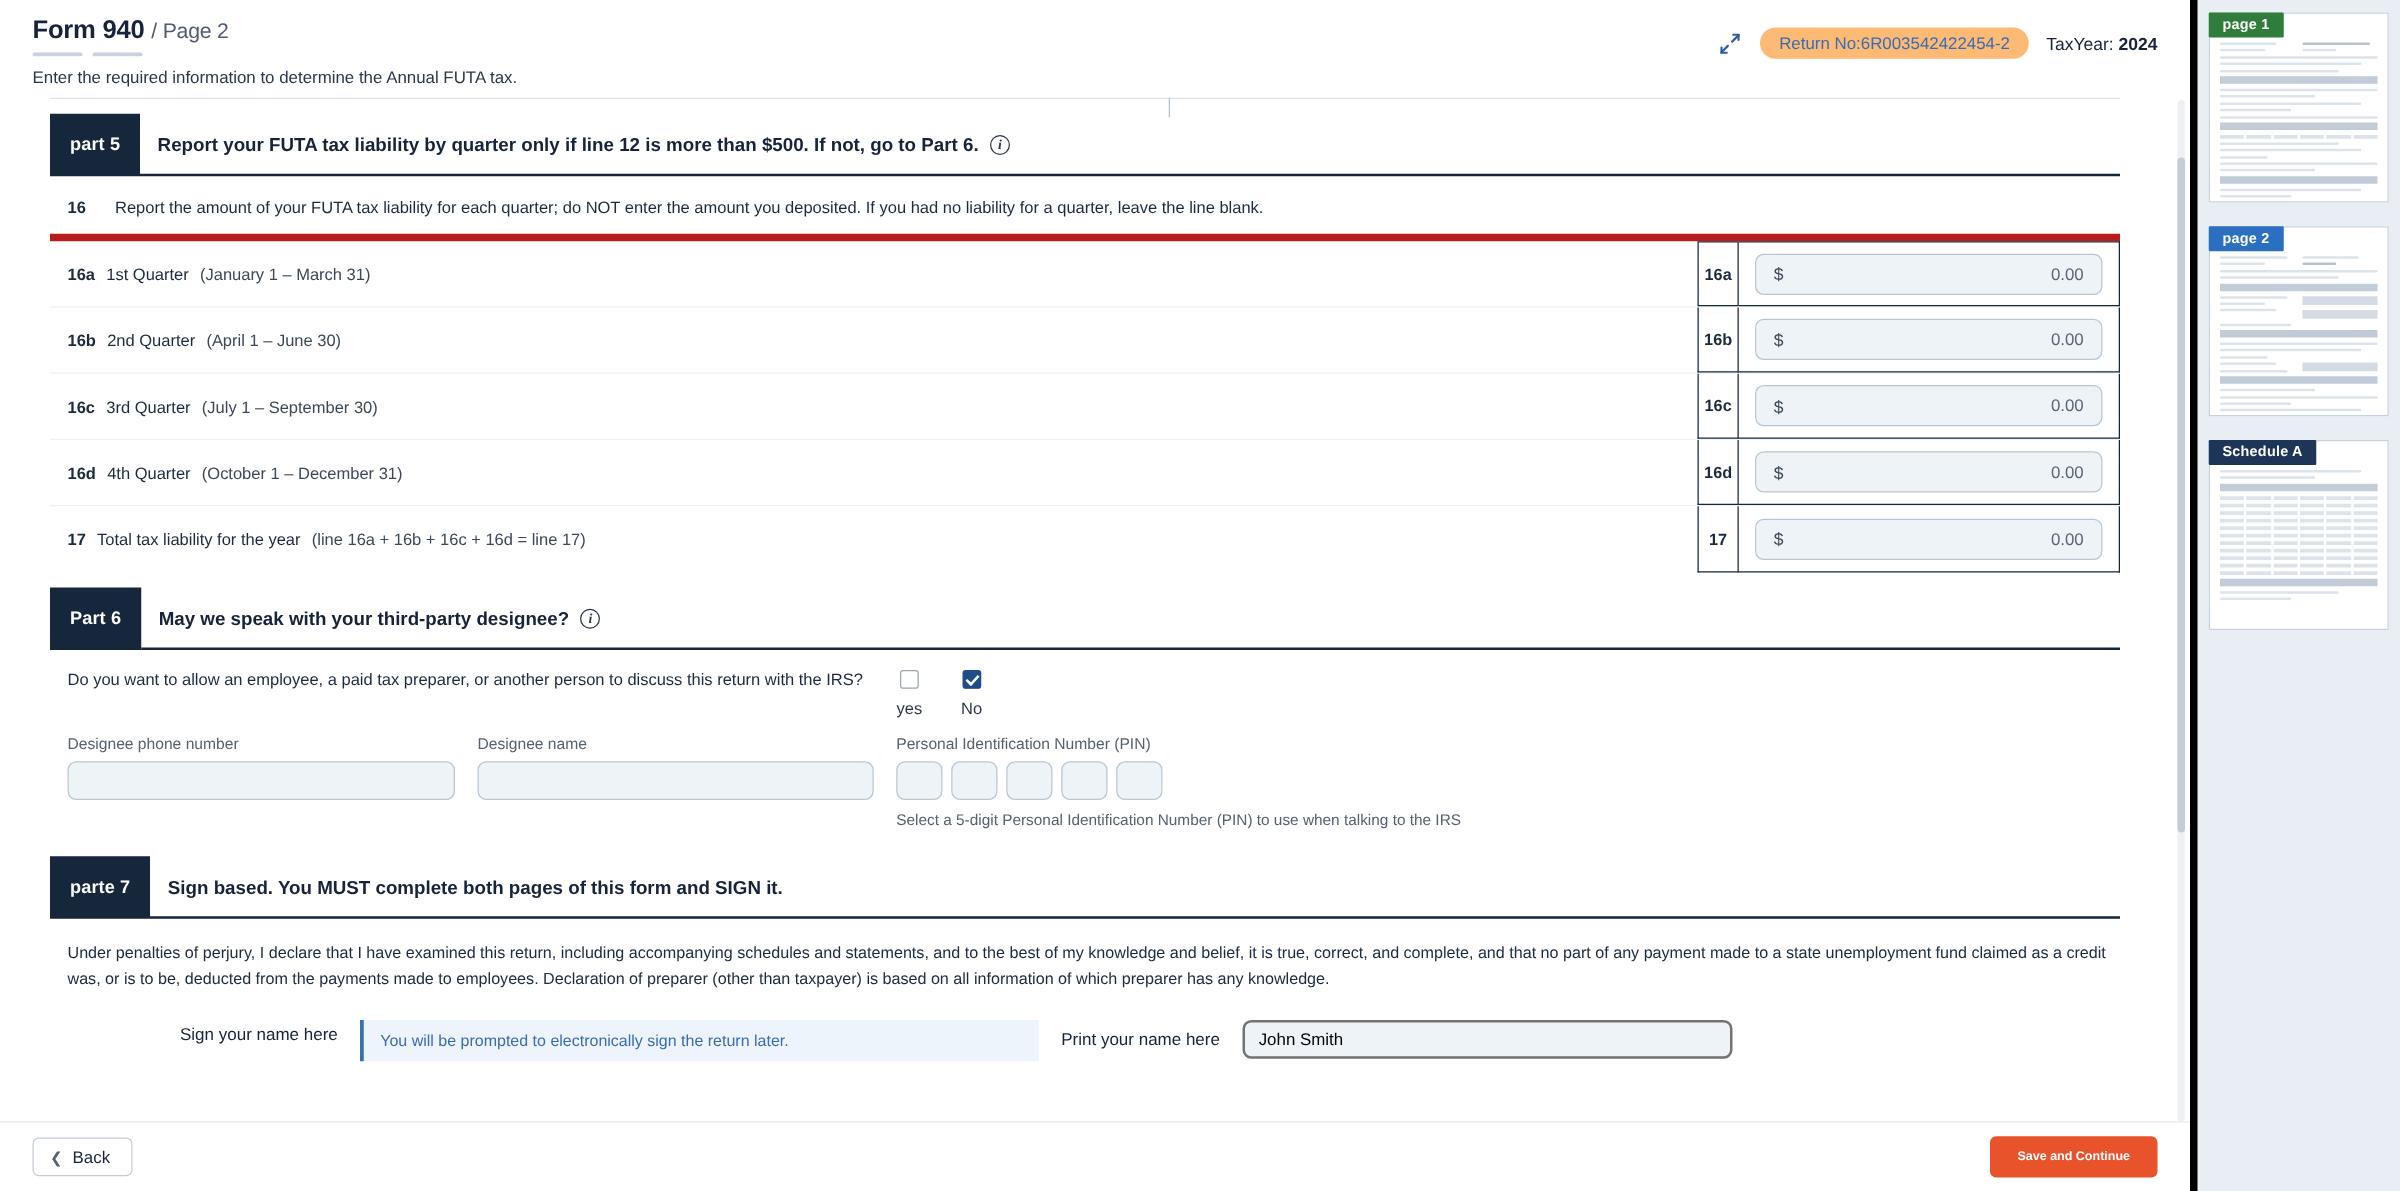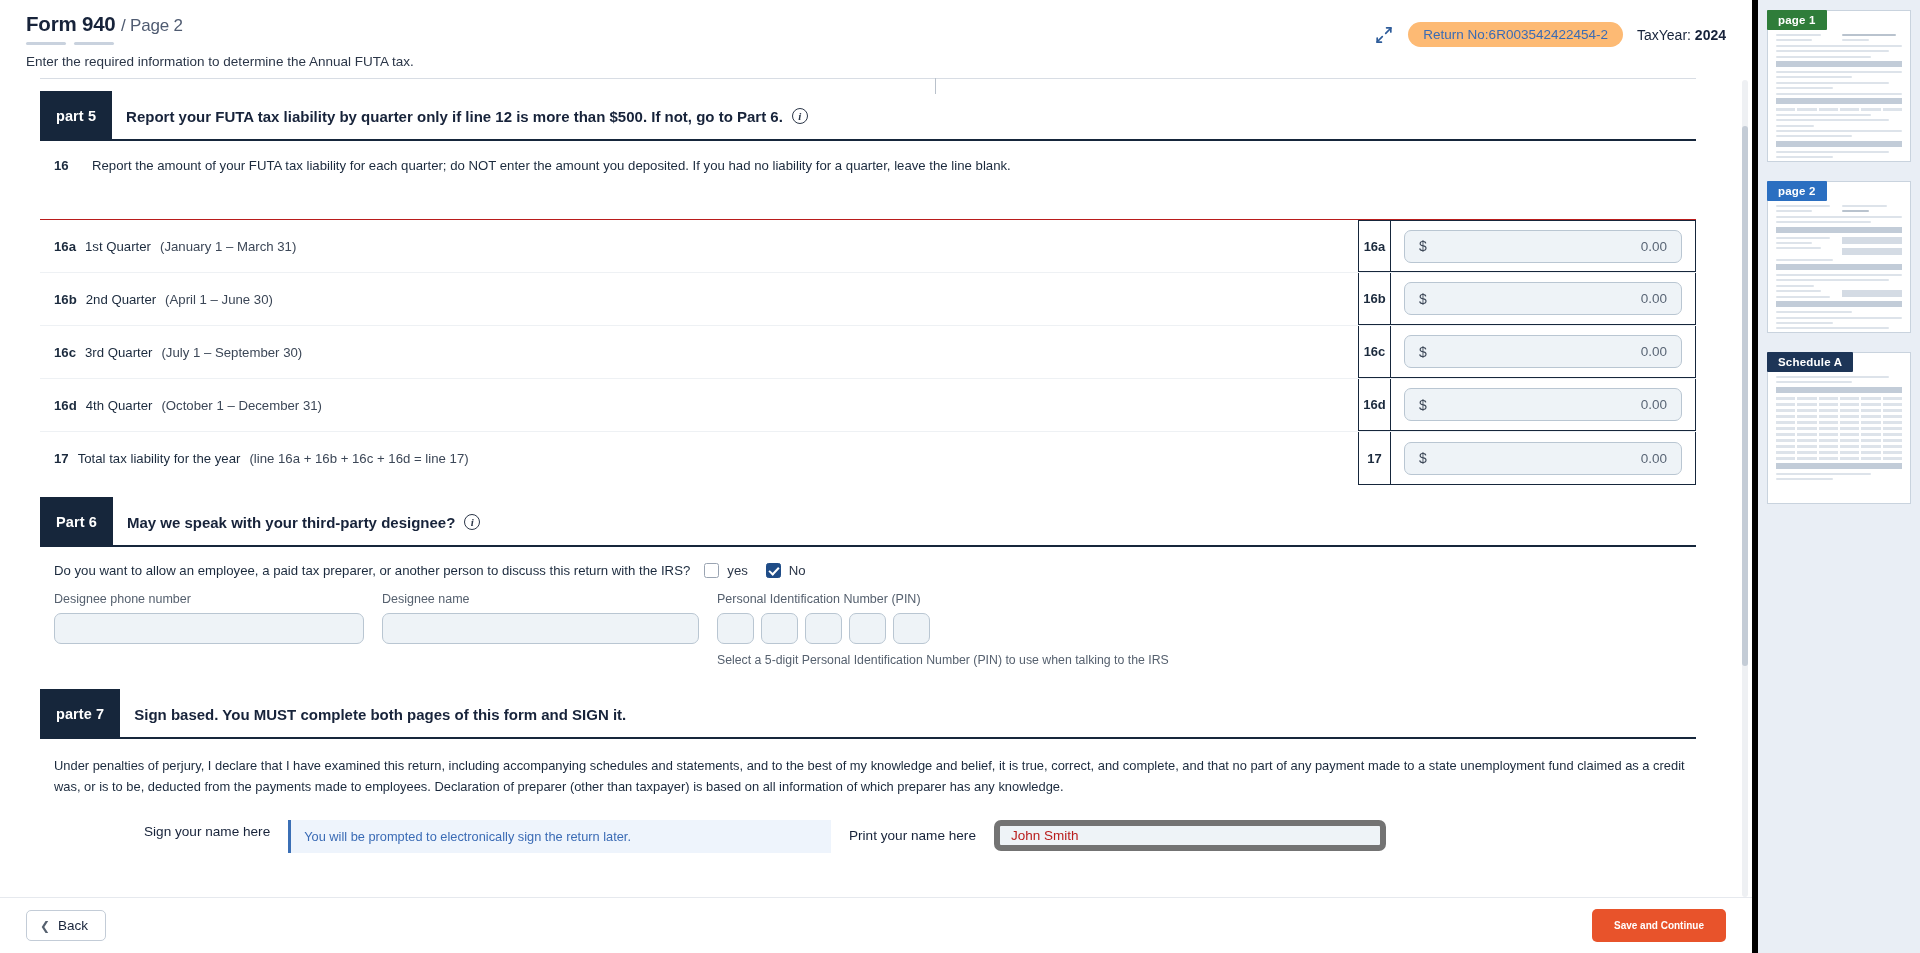--- a/index.html
+++ b/index.html
@@ -75,21 +75,21 @@
     font-size: 11px; font-weight: 700; font-style: italic;
     font-family: "Liberation Serif", serif; color: #2b3648; cursor: pointer;
     flex: 0 0 auto;
   }
 
   
   .line-intro { display: flex; gap: 20px; padding: 17px 0 14px 14px; font-size: 13.2px; color: #1b2a3d; }
   .line-intro .num { font-weight: 700; width: 18px; flex: 0 0 auto; }
 
   
-  .qtable { border-top: 1px solid #b91c1c; margin-top: 32px; }
+  .qtable { border-top: 6px solid #b91c1c; }
   .qrow { display: flex; align-items: stretch; border-bottom: 1px solid #eef1f4; min-height: 53px; }
   .qrow:last-child { border-bottom: none; }
   .qrow .label {
     flex: 1; display: flex; align-items: center; gap: 9px;
     padding-left: 14px; font-size: 13.2px;
   }
   .qrow .label .code { font-weight: 700; }
   .qrow .label .paren { color: #3c4757; }
   .qrow .cell-code {
     width: 33px; flex: 0 0 33px; display: flex; align-items: center; justify-content: center;
@@ -106,23 +106,23 @@
     display: flex; align-items: center; justify-content: space-between;
     padding: 0 14px; font-size: 13.5px; color: #3c4757; cursor: text;
   }
   .money-box .dollar { font-size: 14px; color: #3c4757; }
   .money-box .val { color: #5a6676; }
   .qrow.first .cell-code, .qrow.first .cell-input { border-top: 1.5px solid #16263b; }
   .qrow .cell-code, .qrow .cell-input { border-bottom: 1.5px solid #16263b; }
 
   
   .p6body { padding: 16px 0 10px 14px; }
-  .p6q { display: flex; align-items: flex-start; gap: 0; font-size: 13.2px; }
+  .p6q { display: flex; align-items: flex-start; gap: 13px; font-size: 13.2px; }
   .p6q .qtext { margin-right: 14px; }
-  .cbox-grp { display: flex; align-items: center; gap: 8px; margin-right: 18px; cursor: pointer; }
+  .cbox-grp { display: flex; align-items: center; gap: 8px; margin-right: 18px; cursor: pointer; flex-direction: column; }
   .cbox {
     width: 15px; height: 15px; border: 1.6px solid #9aa4b2; border-radius: 2.5px;
     background: #fff; display: inline-block;
   }
   .cbox.checked {
     background: #1f4c87; border-color: #1f4c87;
     position: relative;
   }
   .cbox.checked::after {
     content: ""; position: absolute; left: 4.2px; top: 1.2px;
@@ -155,22 +155,22 @@
   .sign-row { display: flex; align-items: flex-start; margin-top: 22px; gap: 0; }
   .sign-left { display: flex; align-items: flex-start; gap: 0; width: 795px; padding-left: 90px; }
   .sign-left .sl-label { font-size: 13.6px; color: #17233a; white-space: nowrap; padding-top: 4px; }
   .sign-note {
     margin-left: 18px; background: #eef4fc; border-left: 3px solid #3b6fb5;
     color: #3a6bb5; font-size: 12.8px; padding: 9px 12px 9px 13px; width: 543px;
   }
   .sign-right { display: flex; align-items: center; gap: 18px; }
   .sign-right .pl { font-size: 13.6px; color: #17233a; white-space: nowrap; }
   .sign-right input {
-    width: 392px; height: 31px; background: #eef3f7; border: 6px solid #737373;
-    border-radius: 7px; font-family: inherit; font-size: 13.5px; color: #b91c1c;
+    width: 392px; height: 31px; background: #eef3f7; border: 2px solid #737373;
+    border-radius: 7px; font-family: inherit; font-size: 13.5px; color: #000000;
     padding: 0 11px; outline: none;
   }
 
   
   .footer {
     flex: 0 0 auto; height: 56px; background: #fff;
     border-top: 1px solid #e6e9ee;
     display: flex; align-items: center; justify-content: space-between;
     padding: 0 26px;
   }

